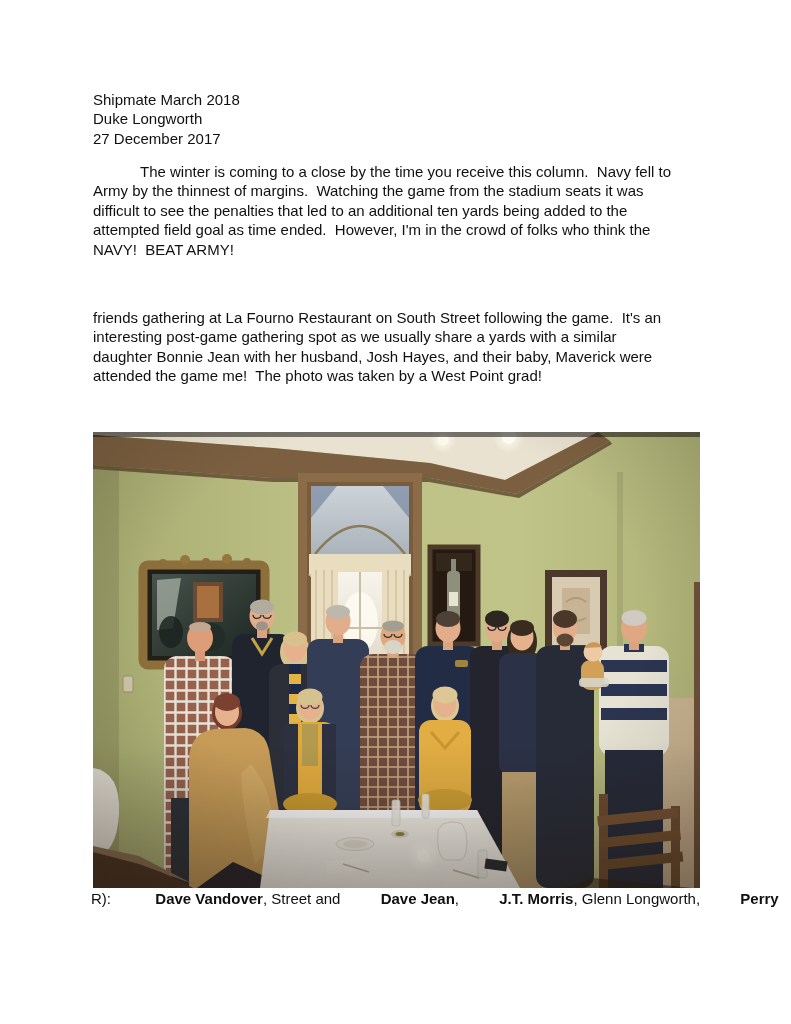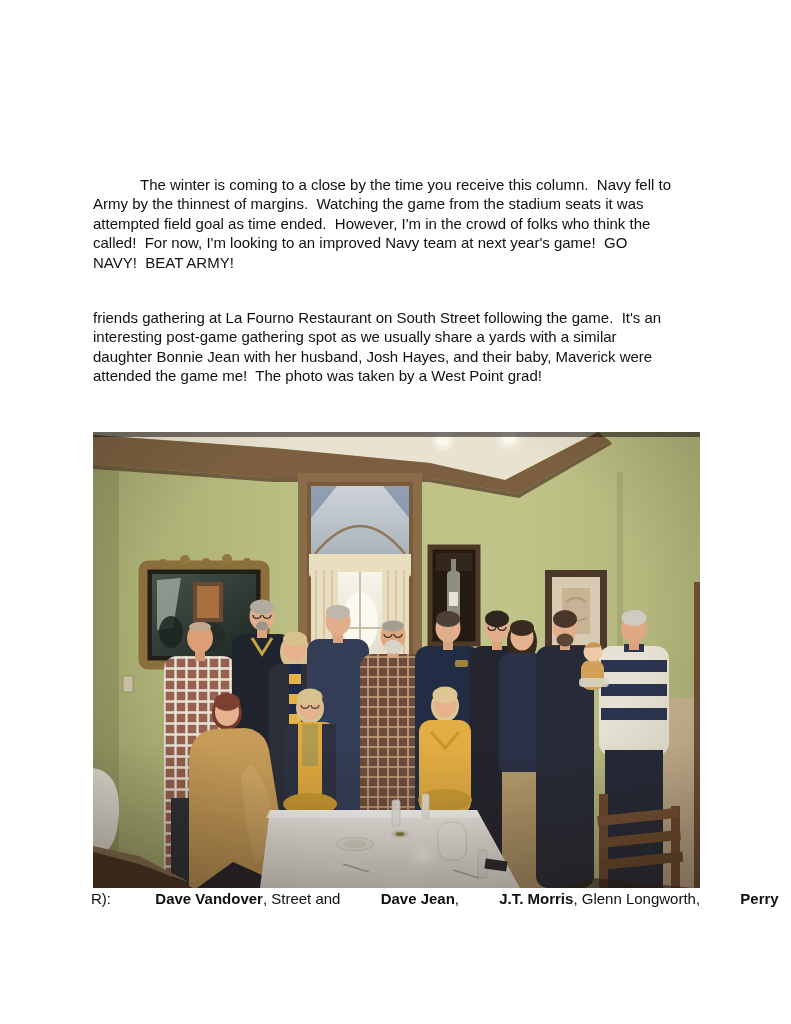--- a/index.html
+++ b/index.html
@@ -7,36 +7,41 @@
     position:relative; width:791px; height:1024px; margin:0 auto;
     background:#ffffff; overflow:hidden;
     font-family:"Liberation Sans","DejaVu Sans",sans-serif;
     color:#101010;
   }
   .textblock { position:absolute; font-size:15px; line-height:19.4px; }
   .line { white-space:pre; }
   .line.indent { text-indent:47px; }
   .b { font-weight:bold;margin-left:36px; }
   #header-block   { left:93px; top:90px;  }
-  #paragraph-1    { left:93px; top:175px; width:622px; }
+  #paragraph-1    { left:93px; top:162px; width:622px; }
   #paragraph-2    { left:93px; top:308px; width:622px; }
   #photo-wrap     { position:absolute; left:93px; top:432px; width:607px; height:456px; }
   #photo-caption  { left:91px; top:889px; width:625px; }
   svg { display:block; }
 </style>
 </head>
 <body>
 
 <div class="page">
 
+  <div id="header-block" class="textblock">
+      <div class="line">Shipmate March 2018</div>
+      <div class="line">Duke Longworth</div>
+      <div class="line">27 December 2017</div>
+    </div>
   <div id="paragraph-1" class="textblock">
       <div class="line indent">The winter is coming to a close by the time you receive this column.  Navy fell to</div>
       <div class="line">Army by the thinnest of margins.  Watching the game from the stadium seats it was</div>
+      <div class="line">difficult to see the penalties that led to an additional ten yards being added to the</div>
       <div class="line">attempted field goal as time ended.  However, I'm in the crowd of folks who think the</div>
-      <div class="line">called!  For now, I'm looking to an improved Navy team at next year's game!  GO</div>
       <div class="line">NAVY!  BEAT ARMY!</div>
     </div>
   <div id="paragraph-2" class="textblock">
       <div class="line">friends gathering at La Fourno Restaurant on South Street following the game.  It's an</div>
       <div class="line">interesting post-game gathering spot as we usually share a yards with a similar</div>
       <div class="line">daughter Bonnie Jean with her husband, Josh Hayes, and their baby, Maverick were</div>
       <div class="line">attended the game me!  The photo was taken by a West Point grad!</div>
     </div>
 
   <div id="photo-wrap">

